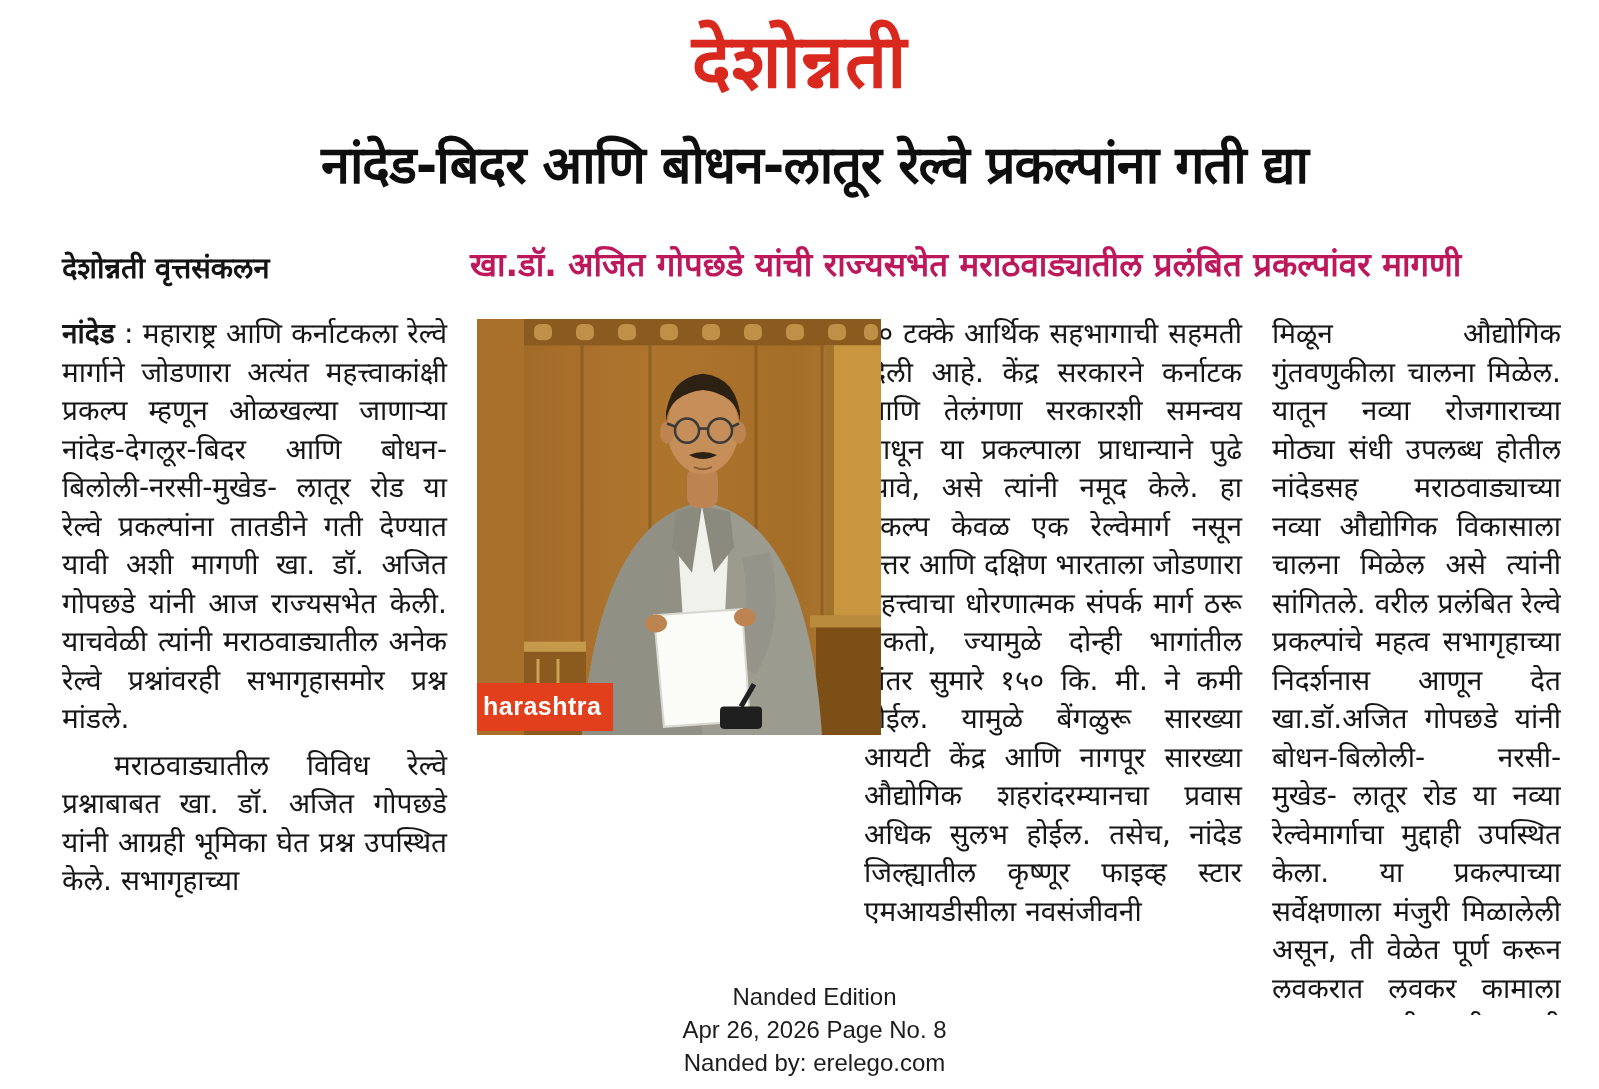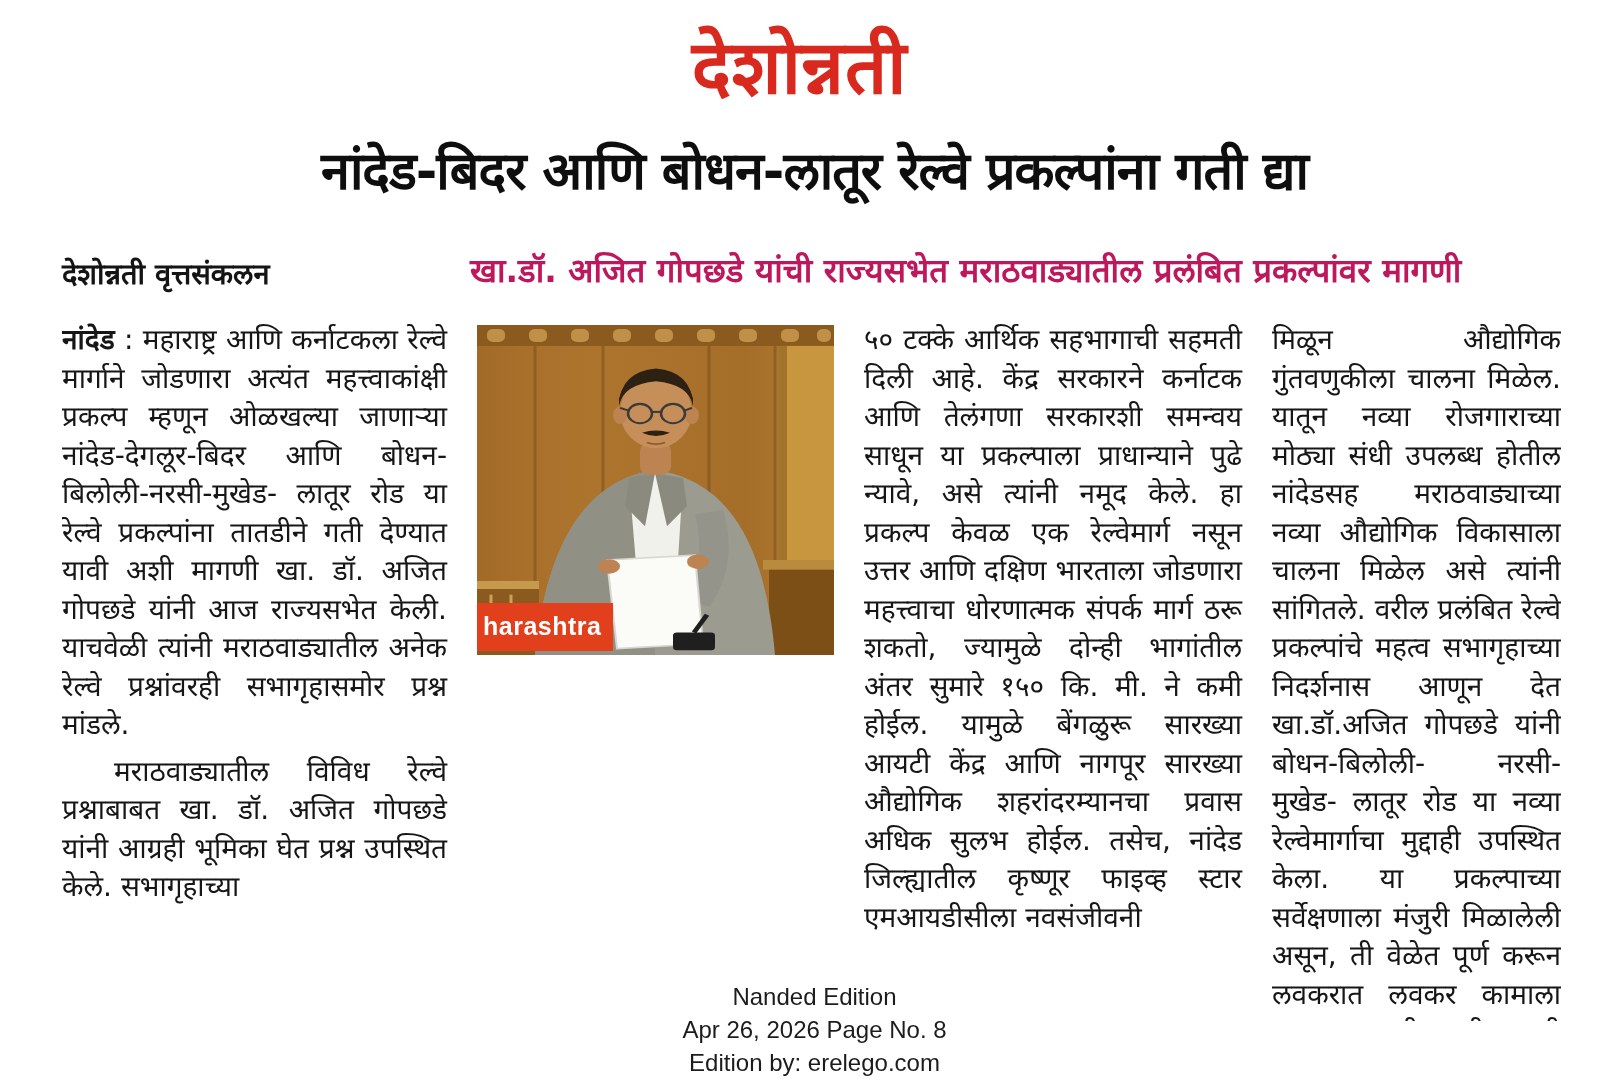--- a/index.html
+++ b/index.html
@@ -10,21 +10,21 @@
   }
   .page {
     position: relative;
     width: 1599px;
     height: 1089px;
     background: #ffffff;
     overflow: hidden;
     color: #121212;
   }
   .masthead {
-    margin: 19px 0 0 0;
+    margin: 13px 0 0 0;
     text-align: center;
     font-size: 74px;
     font-weight: 800;
     letter-spacing: 1px;
     color: #d9291f;
     line-height: 96px;
   }
   .headline {
     margin: 2px 30px 0 60px;
     text-align: center;
@@ -72,23 +72,24 @@
     text-align: justify;
     color: #161616;
   }
   .col p { margin: 0; }
   .col p + p { margin-top: 8px; }
   .para-indent { text-indent: 52px; }
   .lead-word { font-weight: 800; }
   .photo-figure {
     position: relative;
     width: 100%;
-    height: 330px;
+    height: 416px;
     margin: 4px 0 24px 0;
     background: #a8702b;
+    padding-left: 47px;
   }
   .photo-figure svg { display: block; width: 100%; height: 100%; }
   .photo-banner {
     position: absolute;
     left: 0;
     bottom: 4px;
     background: #e2401d;
     color: #ffffff;
     font-weight: 800;
     font-size: 25px;
@@ -229,16 +230,16 @@
 
     <div class="col">
       <p>मिळून औद्योगिक गुंतवणुकीला चालना मिळेल. यातून नव्या रोजगाराच्या मोठ्या संधी उपलब्ध होतील नांदेडसह मराठवाड्याच्या नव्या औद्योगिक विकासाला चालना मिळेल असे त्यांनी सांगितले. वरील प्रलंबित रेल्वे प्रकल्पांचे महत्व सभागृहाच्या निदर्शनास आणून देत खा.डॉ.अजित गोपछडे यांनी बोधन-बिलोली- नरसी- मुखेड- लातूर रोड या नव्या रेल्वेमार्गाचा मुद्दाही उपस्थित केला. या प्रकल्पाच्या सर्वेक्षणाला मंजुरी मिळालेली असून, ती वेळेत पूर्ण करून लवकरात लवकर कामाला सुरुवात करावी, अशी मागणी त्यांनी केली.</p>
     </div>
 
   </div>
 
   <div class="footer">
     <div>Nanded Edition</div>
     <div>Apr 26, 2026 Page No. 8</div>
-    <div>Edition by: erelego.com</div>
+    <div>Nanded by: erelego.com</div>
   </div>
 
 </div>
 
 </body></html>

